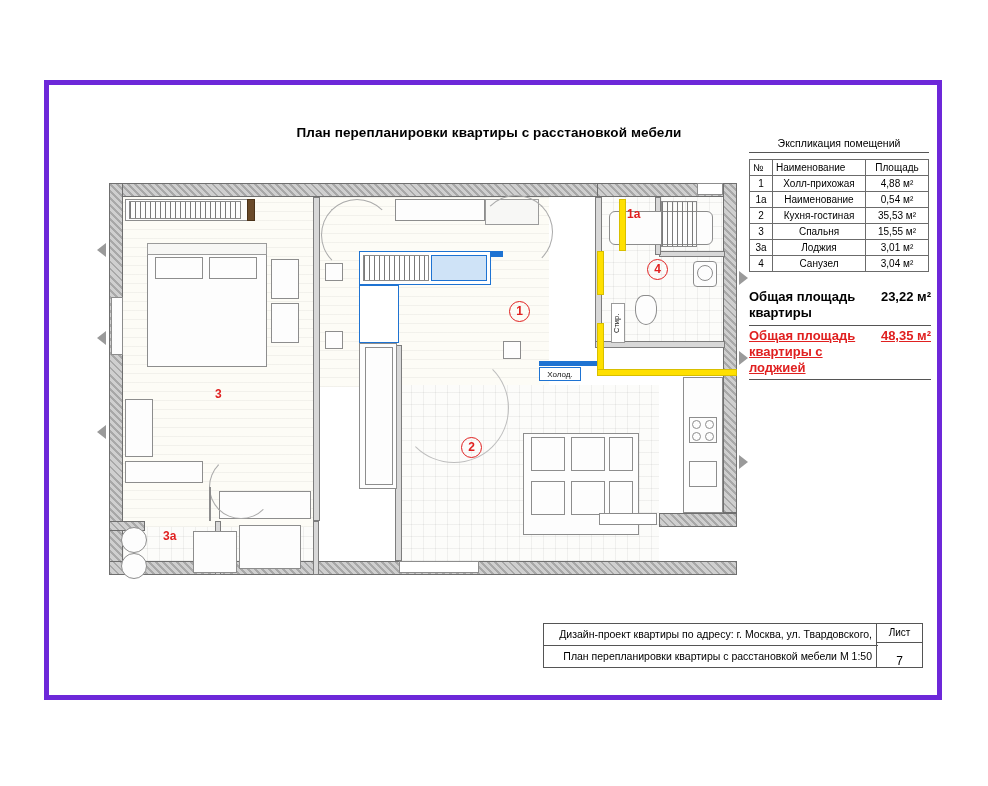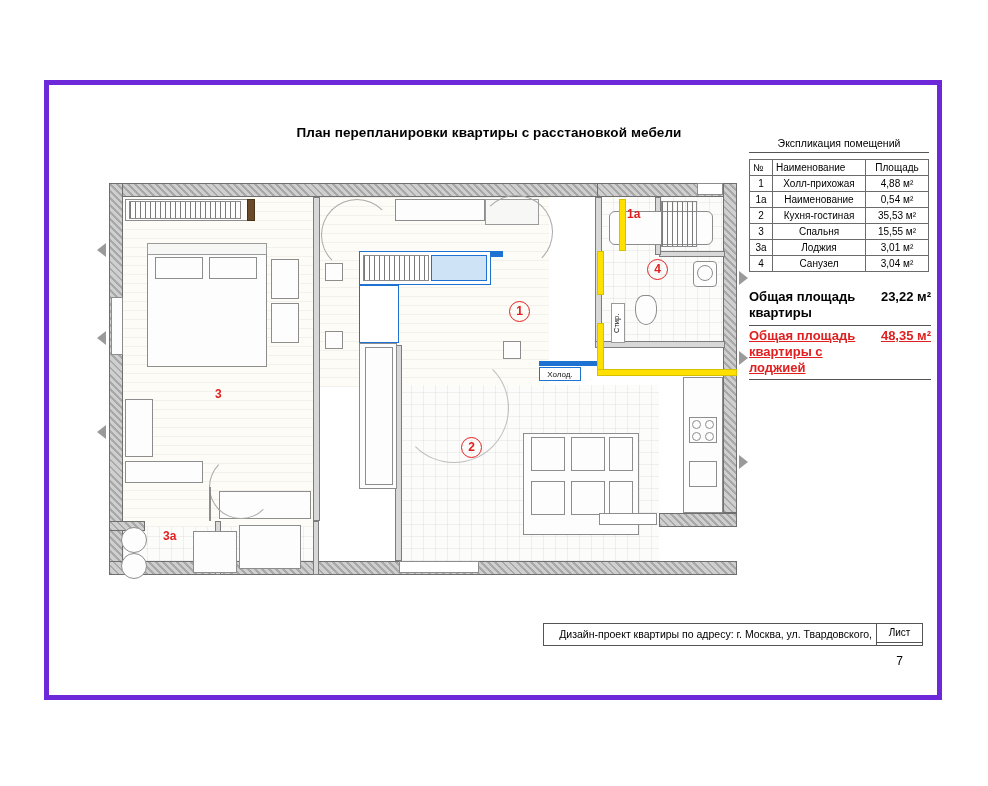--- a/index.html
+++ b/index.html
@@ -437,20 +437,21 @@
     <div class="total-row red">
       <span class="lbl">Общая площадь квартиры с лоджией</span>
       <span class="val">48,35 м²</span>
     </div>
   </div>
 
   <div id="stamp">
     <div id="stamp-flex">
       <div id="stamp-left">
         <div class="r">Дизайн-проект квартиры по адресу: г. Москва, ул. Твардовского,</div>
+        <div class="r">План перепланировки квартиры с расстановкой мебели   М 1:50</div>
       </div>
       <div id="stamp-right">
         <div class="r1">Лист</div>
         <div class="r2">7</div>
       </div>
     </div>
   </div>
 
 </div>
 

